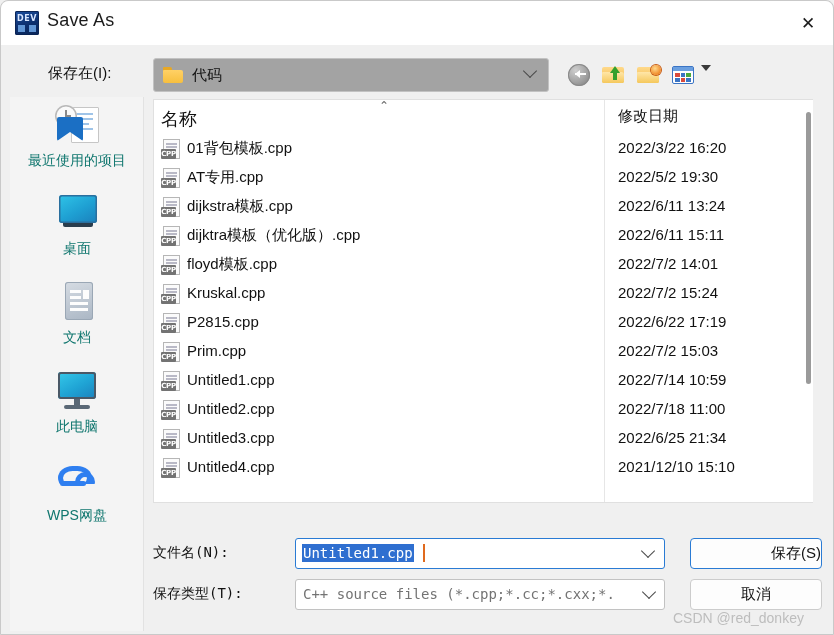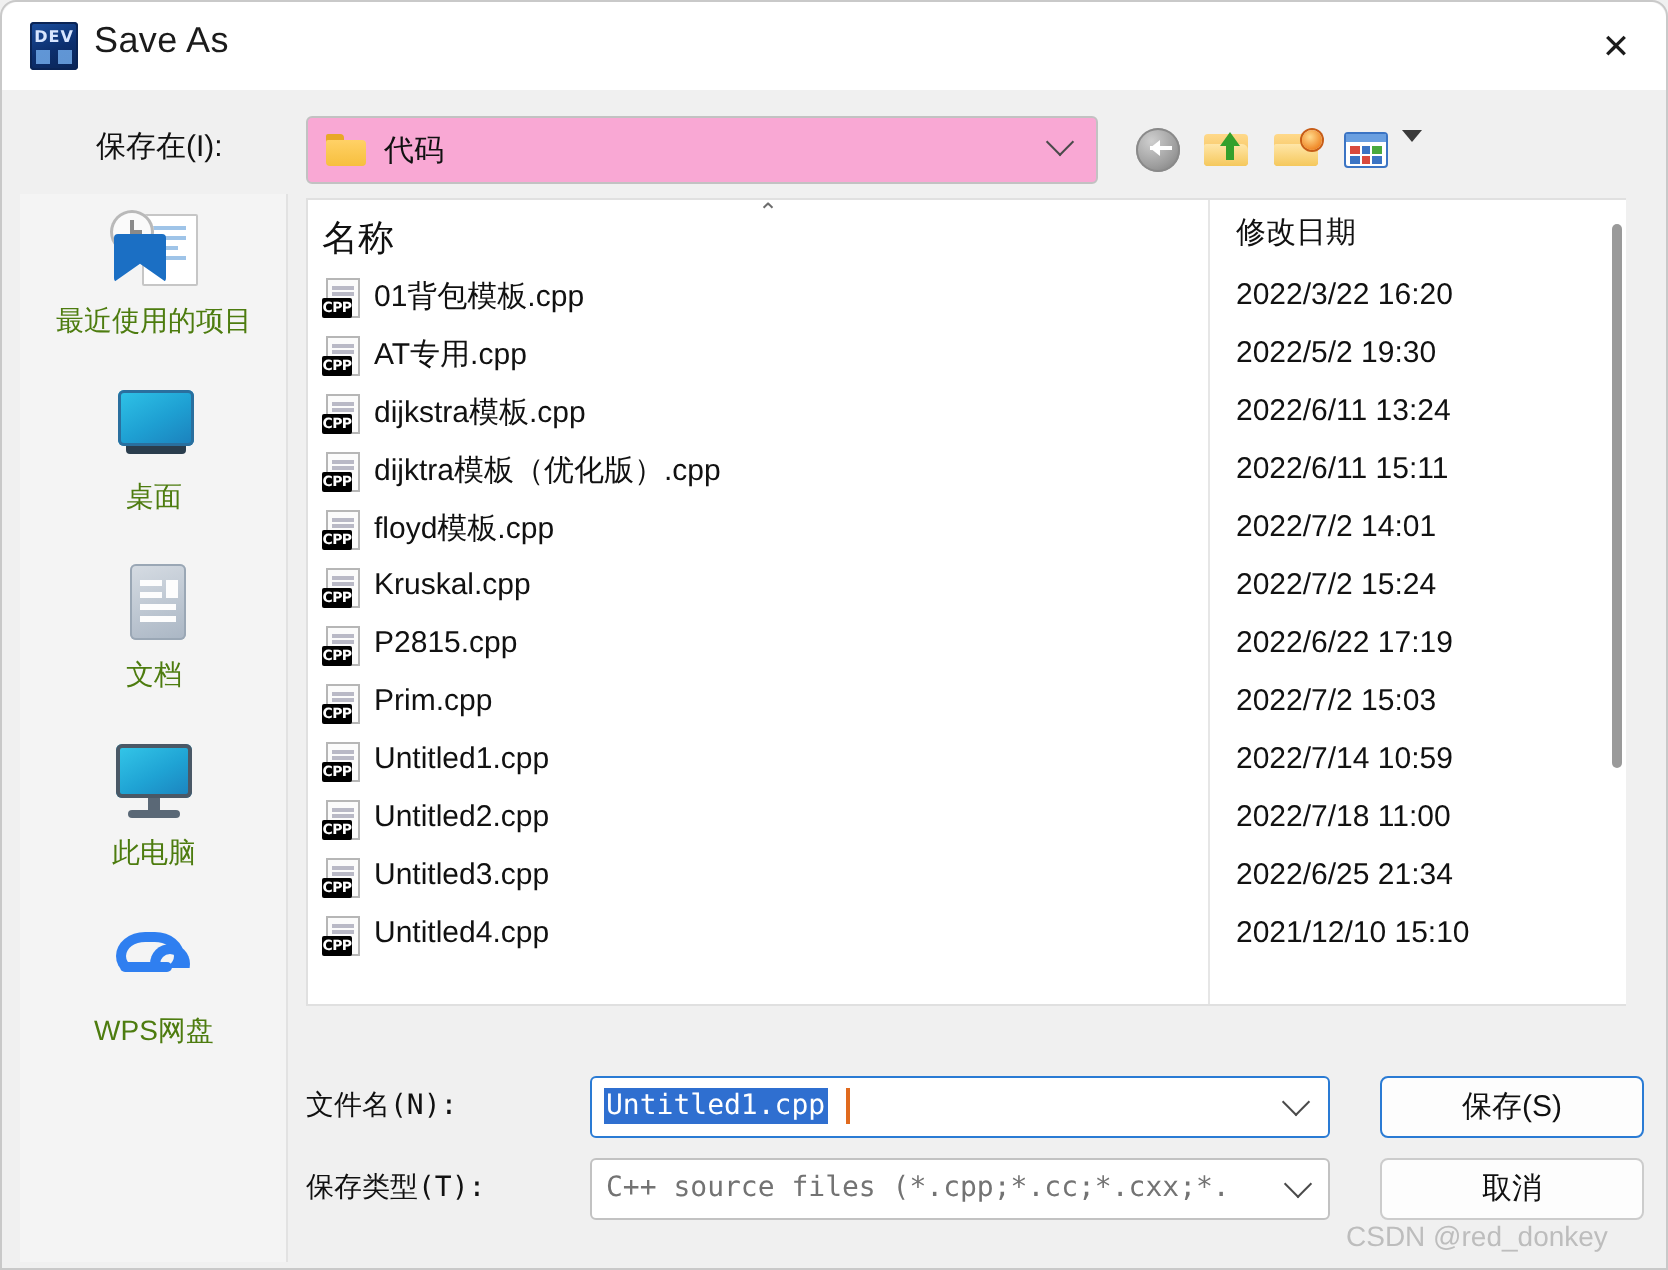--- a/index.html
+++ b/index.html
@@ -94,21 +94,21 @@
     position: absolute;
     left: 47px; top: 63px;
     font-size: 15px;
     color: #111;
     white-space: nowrap;
   }
   #lookin-combo {
     position: absolute;
     left: 152px; top: 57px;
     width: 396px; height: 34px;
-    background: #f9a8d4;
+    background: #a3a3a3;
     border: 1px solid #c2c2c2;
     border-radius: 3px;
     box-sizing: border-box;
   }
   #lookin-combo .folder-icon {
     position: absolute;
     left: 9px; top: 8px;
     width: 20px; height: 16px;
   }
   .folder-shape {
@@ -288,21 +288,21 @@
     text-align: center;
   }
   .place .ic {
     position: relative;
     margin: 0 auto;
     width: 52px; height: 46px;
   }
   .place .lbl {
     margin-top: 3px;
     font-size: 14px;
-    color: #4d7c0f;
+    color: #0f766e;
     white-space: nowrap;
   }
 
   
   .ic-recent .clock {
     position: absolute;
     left: 4px; top: 2px;
     width: 22px; height: 22px;
     border-radius: 50%;
     background: #fafafa;
@@ -500,21 +500,21 @@
     height: 1.5px;
     background: #b9b9c6;
   }
   .cpp-icon .sheet i:nth-child(1) { top: 3px; width: 11px; }
   .cpp-icon .sheet i:nth-child(2) { top: 6px; width: 11px; }
   .cpp-icon .sheet i:nth-child(3) { top: 9px; width: 8px; }
   .cpp-icon .badge {
     position: absolute;
     left: 0; top: 10px;
     width: 15px; height: 10px;
-    background: #000000;
+    background: #737373;
     color: #fff;
     font-family: "DejaVu Sans", sans-serif;
     font-size: 7px;
     font-weight: bold;
     line-height: 10px;
     text-align: center;
     letter-spacing: -0.3px;
     border-radius: 1px;
   }
   .row .fname {
@@ -625,21 +625,21 @@
   #save-button {
     position: absolute;
     left: 689px; top: 537px;
     width: 132px; height: 31px;
     background: #fdfdfd;
     border: 1.5px solid #2a7bd4;
     border-radius: 4px;
     box-sizing: border-box;
     display: flex;
     align-items: center;
-    justify-content: center;
+    justify-content: flex-end;
   }
   #cancel-button {
     position: absolute;
     left: 689px; top: 578px;
     width: 132px; height: 31px;
     background: #fdfdfd;
     border: 1px solid #cccccc;
     border-radius: 4px;
     box-sizing: border-box;
     display: flex;

